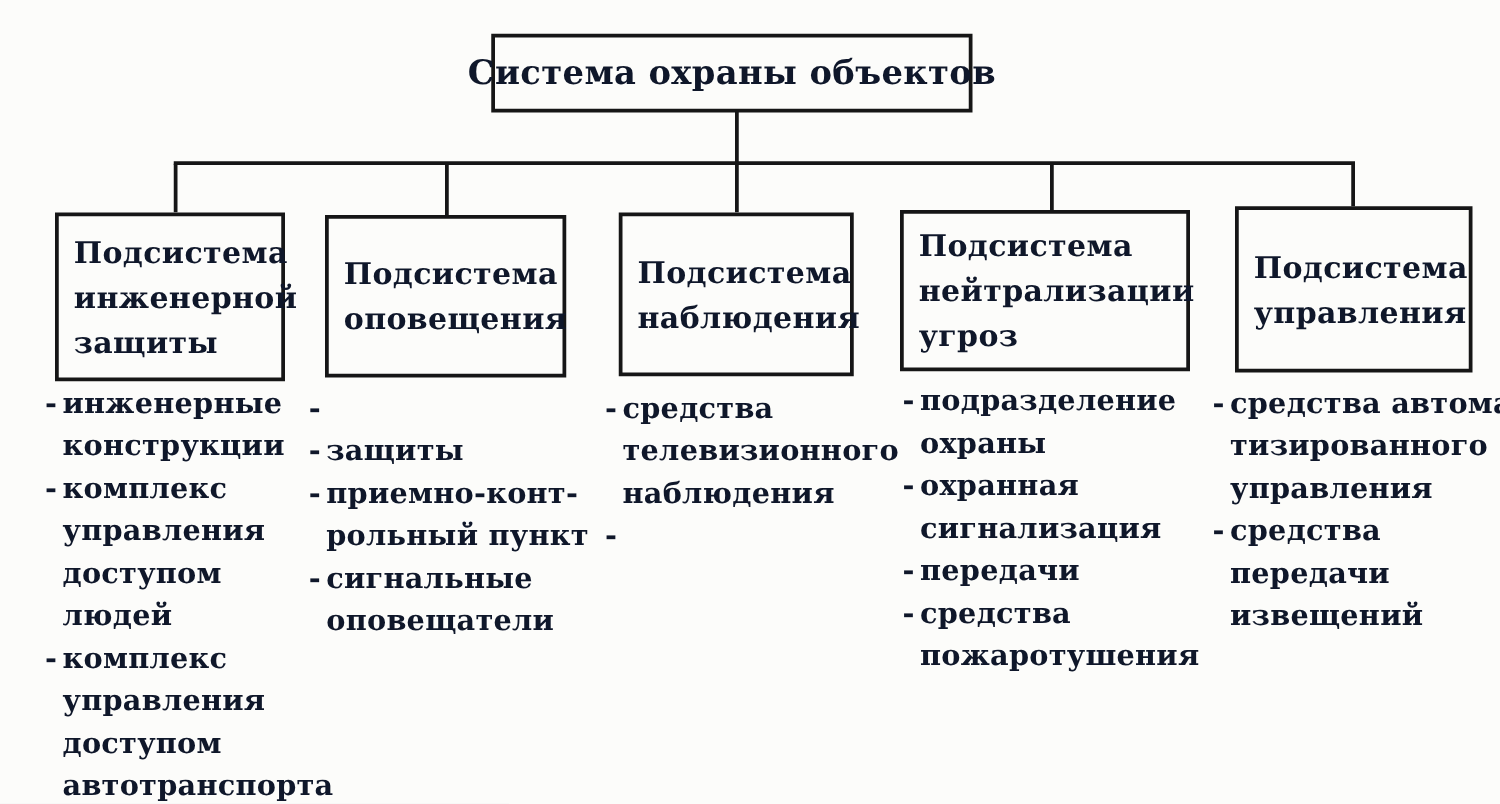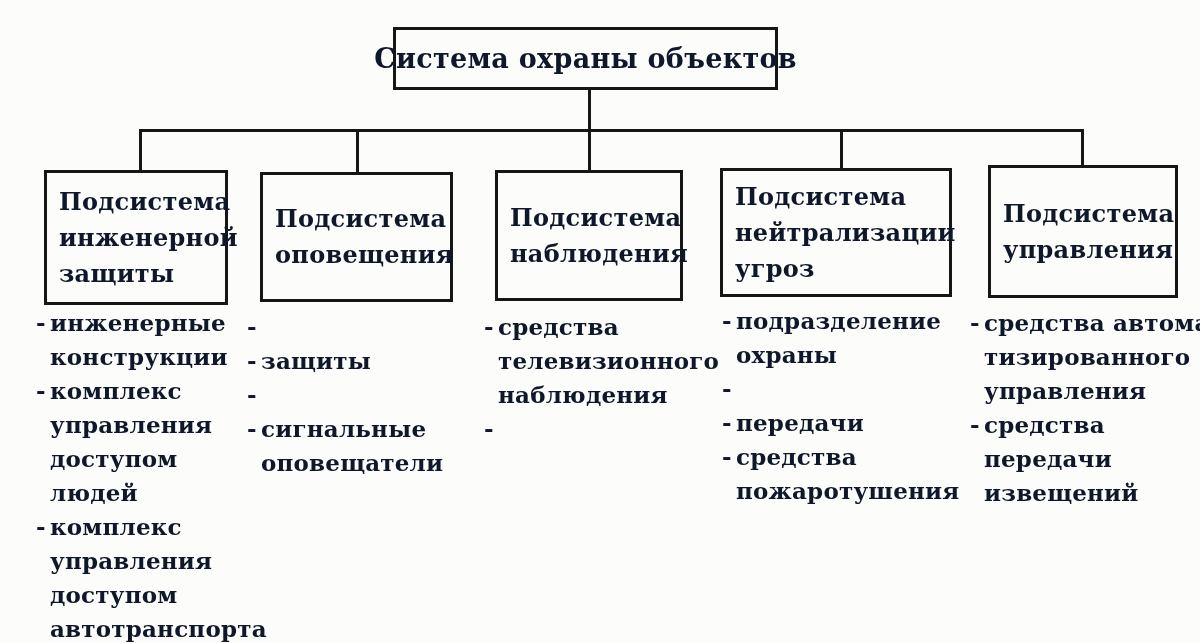--- a/index.html
+++ b/index.html
@@ -132,20 +132,22 @@
   <div class="list l2">
     <div class="item">
       <span class="dash">-</span>
     </div>
     <div class="item">
       <span class="dash">-</span>
       <span class="txt">защиты</span>
     </div>
     <div class="item">
       <span class="dash">-</span>
+      <span class="txt">приемно-конт-
+рольный пункт</span>
     </div>
     <div class="item">
       <span class="dash">-</span>
       <span class="txt">сигнальные
 оповещатели</span>
     </div>
   </div>
 
   <div class="list l3">
     <div class="item">
@@ -160,20 +162,22 @@
   </div>
 
   <div class="list l4">
     <div class="item">
       <span class="dash">-</span>
       <span class="txt">подразделение
 охраны</span>
     </div>
     <div class="item">
       <span class="dash">-</span>
+      <span class="txt">охранная
+сигнализация</span>
     </div>
     <div class="item">
       <span class="dash">-</span>
       <span class="txt">передачи</span>
     </div>
     <div class="item">
       <span class="dash">-</span>
       <span class="txt">средства
 пожаротушения</span>
     </div>

